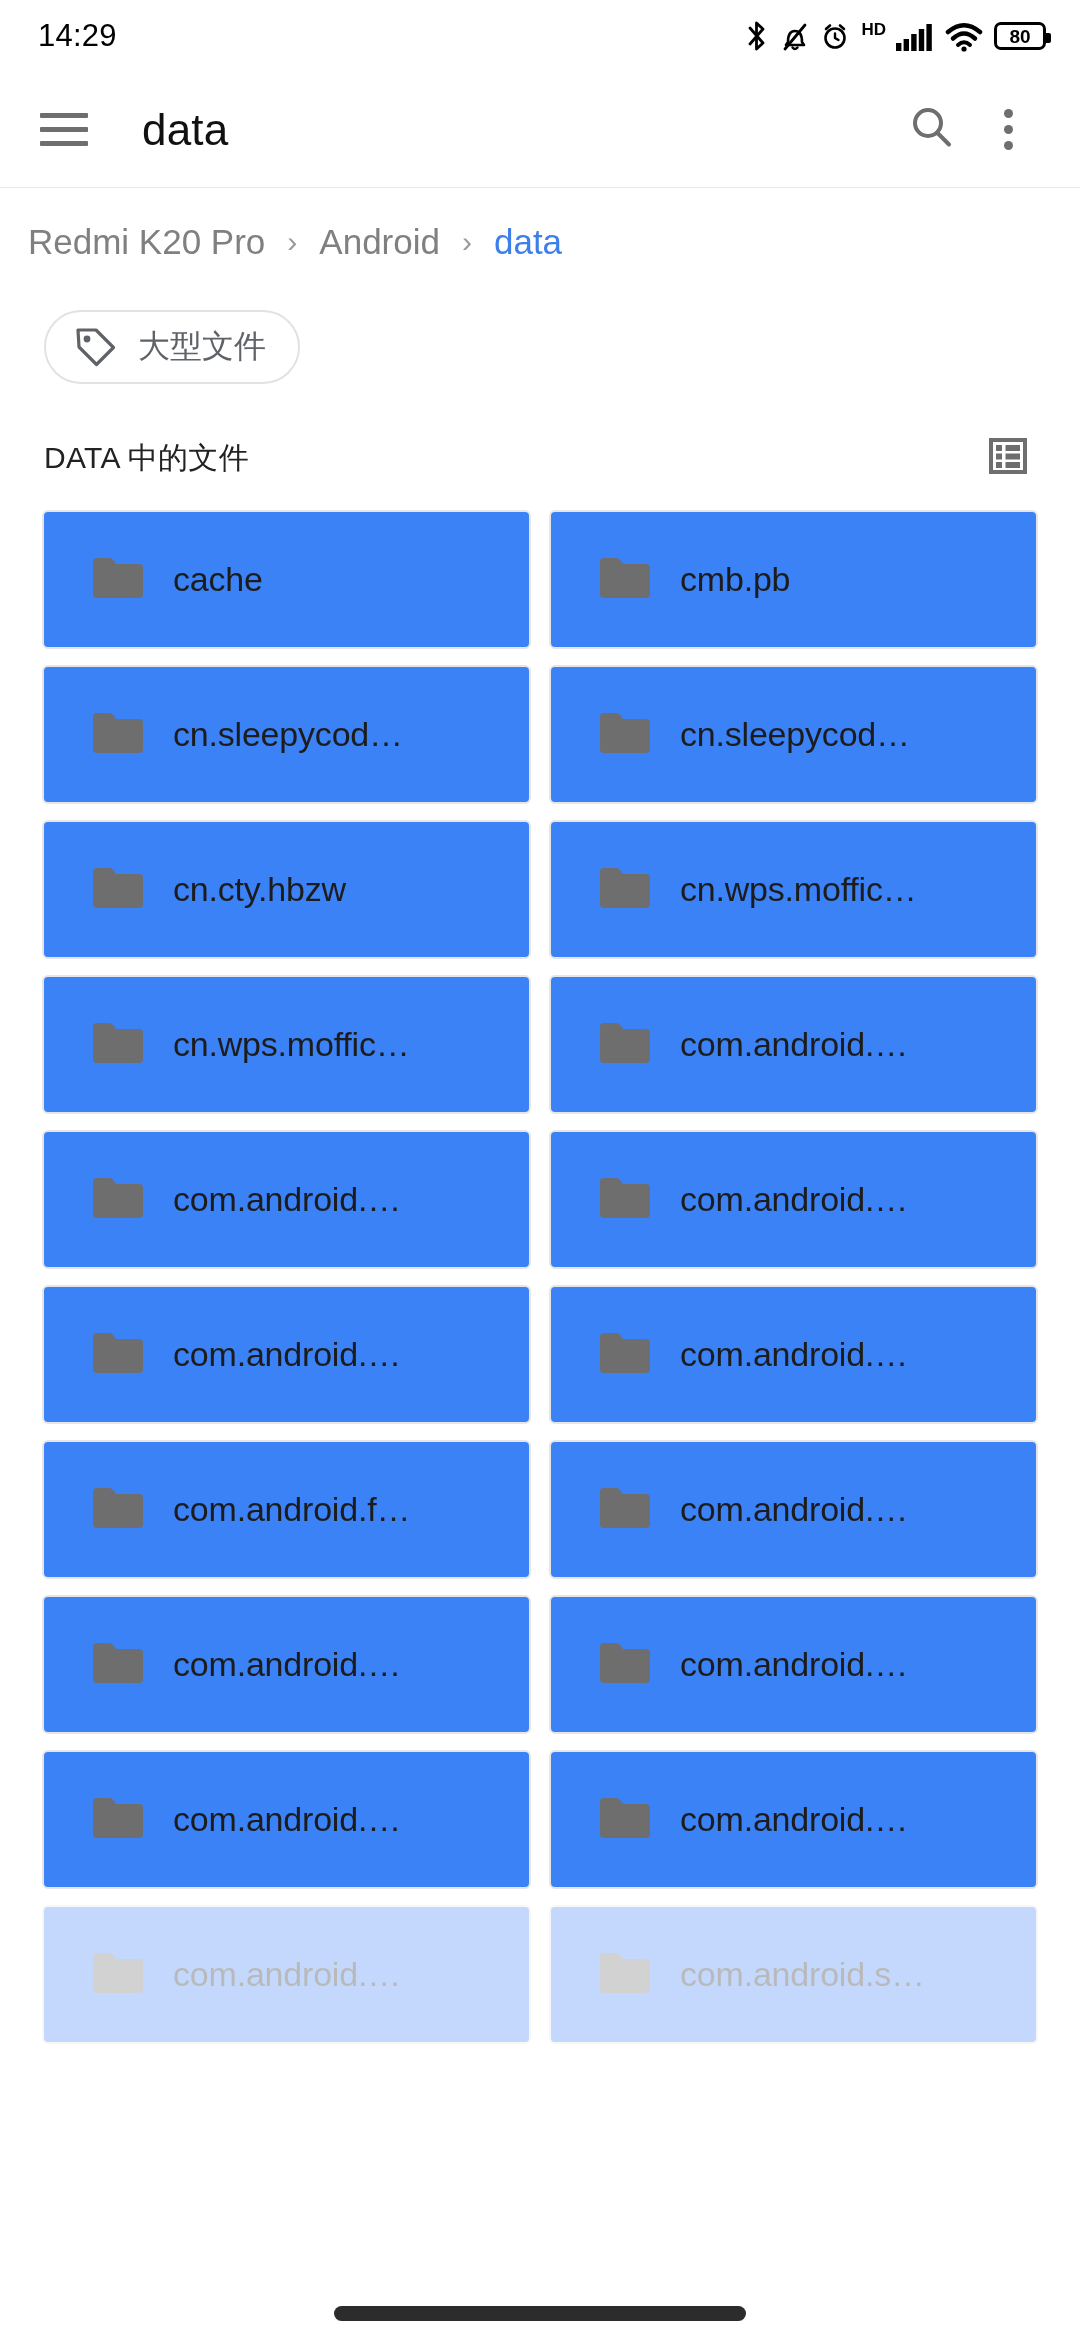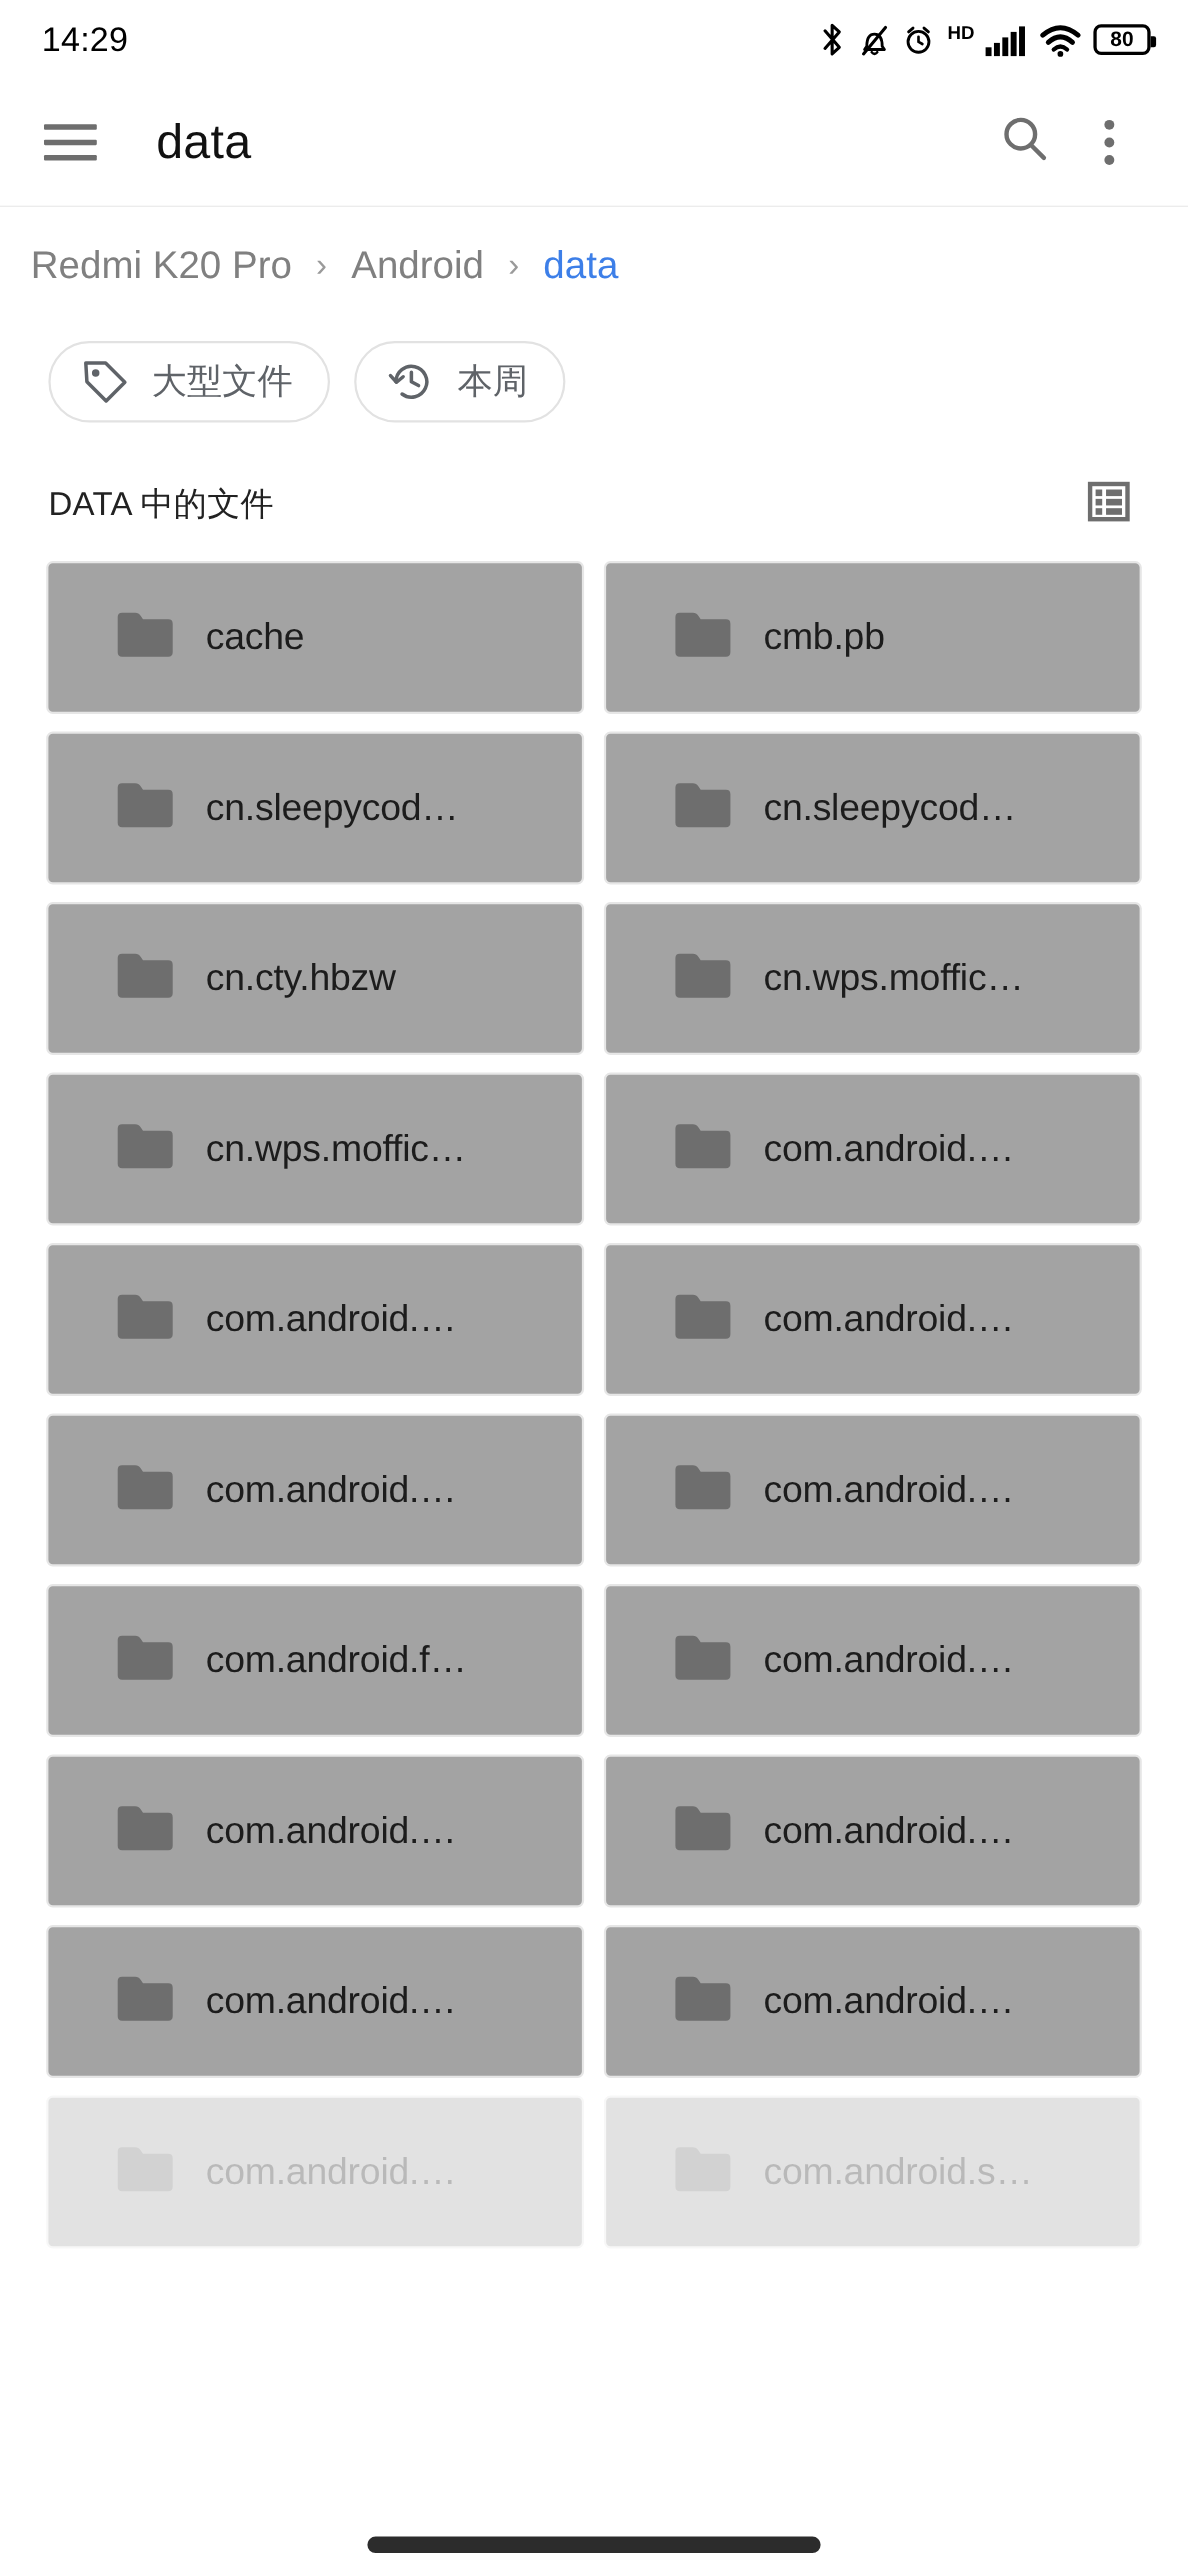--- a/index.html
+++ b/index.html
@@ -209,23 +209,23 @@
     display: grid;
     grid-template-columns: 1fr 1fr;
     gap: 16px 18px;
   }
   .file-cell {
     display: flex;
     align-items: center;
     height: 139px;
     border: 2px solid #e6e6e6;
     border-radius: 6px;
-    background: #a3a3a3;
-    box-sizing: border-box;
-    padding-left: 61px;
+    background: #3b82f6;
+    box-sizing: border-box;
+    padding-left: 47px;
     cursor: pointer;
     overflow: hidden;
   }
   .file-cell .folder-icon {
     flex: 0 0 auto;
     margin-right: 28px;
   }
   .file-name {
     font-size: 34px;
     color: #1c1c1c;
@@ -338,30 +338,20 @@
 
 <div class="chips">
   <div class="chip">
     <span>
       <svg width="44" height="44" viewBox="0 0 44 44">
           <path d="M4 5 L22 5 L39.5 22.5 L22.5 39.5 L5 22 Z" fill="none" stroke="#5f6368" stroke-width="3.2" stroke-linejoin="round"></path>
           <circle cx="13" cy="14" r="3.4" fill="#5f6368"></circle>
         </svg>
     </span>
     <span class="chip-label">大型文件</span>
-  </div>
-  <div class="chip">
-    <span>
-      <svg width="44" height="44" viewBox="0 0 44 44">
-          <path d="M8 22 A14 14 0 1 1 13.5 33.2" fill="none" stroke="#5f6368" stroke-width="3.2" stroke-linecap="round"></path>
-          <path d="M3 16.5 L8.5 22.5 L14.5 17.5" fill="none" stroke="#5f6368" stroke-width="3.2" stroke-linejoin="round" stroke-linecap="round"></path>
-          <path d="M22 13.5 L22 22 L28.5 25.5" fill="none" stroke="#5f6368" stroke-width="3.2" stroke-linecap="round" stroke-linejoin="round"></path>
-        </svg>
-    </span>
-    <span class="chip-label">本周</span>
   </div>
 </div>
 
 <div class="section-head">
   <div class="section-title">DATA 中的文件</div>
   <div class="view-toggle">
     <span>
       <svg width="44" height="44" viewBox="0 0 44 44">
         <rect x="5" y="6" width="34" height="32" fill="none" stroke="#6e6e6e" stroke-width="4"></rect>
         <rect x="10" y="11" width="6" height="6" fill="#6e6e6e"></rect>

